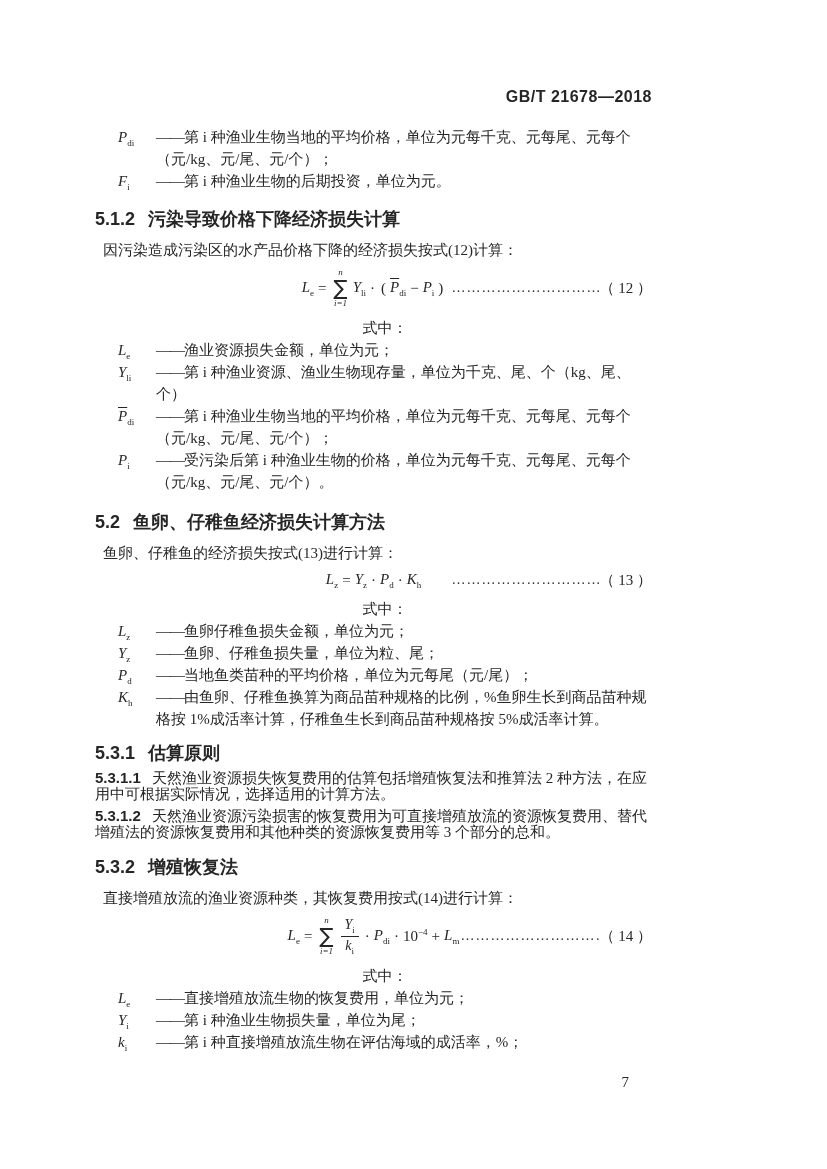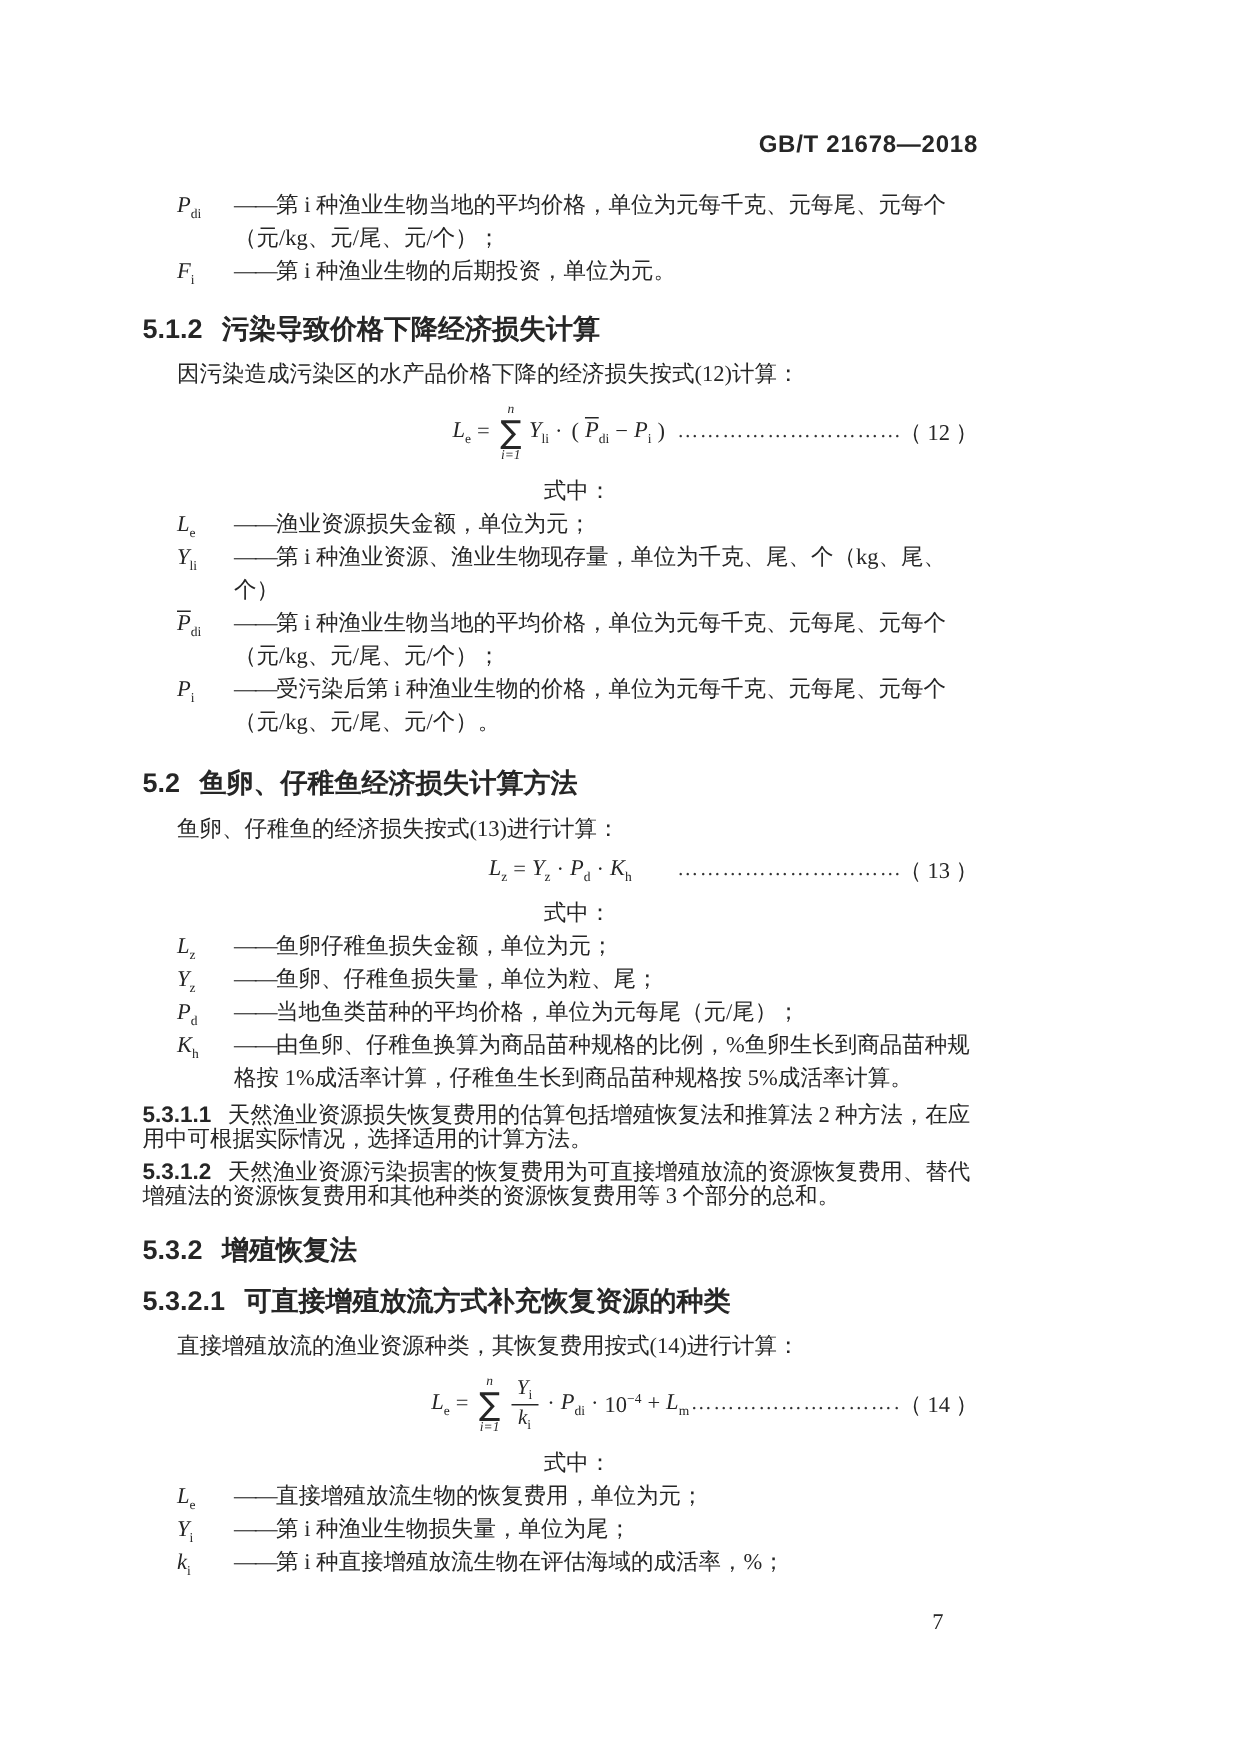--- a/index.html
+++ b/index.html
@@ -11,21 +11,21 @@
   .header { text-align:right; font-family:"Liberation Sans","DejaVu Sans",sans-serif;
             font-weight:bold; font-size:16px; line-height:18px; margin-bottom:20px; letter-spacing:.5px; }
 
   
   .h2 { font-family:"Liberation Sans","DejaVu Sans",sans-serif; font-weight:bold;
         font-size:18px; line-height:22px; margin-top:14px; position:relative; }
   .hnum { margin-right:13px; }
   .mt16 { margin-top:16px; } .mt12 { margin-top:12px; } .mt18 { margin-top:18px; }
 
   
-  .para { margin-left:23px; line-height:24px; margin-top:8px; }
+  .para { margin-left:8px; line-height:24px; margin-top:8px; }
   .numpara { line-height:16px; margin-top:6px; }
   .pnum { font-family:"Liberation Sans","DejaVu Sans",sans-serif; font-weight:bold; margin-right:11px; }
   .shizhong { margin-left:23px; line-height:22px;text-align:center; }
 
   
   .terms { margin-left:23px; }
   .term { position:relative; padding-left:38px; line-height:22px; }
   .tsym { position:absolute; left:0; top:0; font-family:"Liberation Serif",serif; }
   .tsym i, .tv i, .fnum i, .fden i { font-style:italic; font-family:"Liberation Serif",serif; }
   sub { font-size:9px; }
@@ -122,34 +122,33 @@
       </span>
   </div>
   <div class="shizhong">式中：</div>
   <div class="terms">
       <div class="term"><span class="tsym"><i>L</i><sub>z</sub></span><span class="tdash">——</span><span class="tdesc">鱼卵仔稚鱼损失金额，单位为元；</span></div>
       <div class="term"><span class="tsym"><i>Y</i><sub>z</sub></span><span class="tdash">——</span><span class="tdesc">鱼卵、仔稚鱼损失量，单位为粒、尾；</span></div>
       <div class="term"><span class="tsym"><i>P</i><sub>d</sub></span><span class="tdash">——</span><span class="tdesc">当地鱼类苗种的平均价格，单位为元每尾（元/尾）；</span></div>
       <div class="term"><span class="tsym"><i>K</i><sub>h</sub></span><span class="tdash">——</span><span class="tdesc">由鱼卵、仔稚鱼换算为商品苗种规格的比例，%鱼卵生长到商品苗种规格按 1%成活率计算，仔稚鱼生长到商品苗种规格按 5%成活率计算。</span></div>
     </div>
 
+  <div class="h2 mt12">
+    <span class="hnum">5.3.1</span><span>估算原则</span>
+  </div>
 
   <p class="numpara">
     <span class="pnum">5.3.1.1</span><span>天然渔业资源损失恢复费用的估算包括增殖恢复法和推算法 2 种方法，在应用中可根据实际情况，选择适用的计算方法。</span>
   </p>
   <p class="numpara">
     <span class="pnum">5.3.1.2</span><span>天然渔业资源污染损害的恢复费用为可直接增殖放流的资源恢复费用、替代增殖法的资源恢复费用和其他种类的资源恢复费用等 3 个部分的总和。</span>
   </p>
 
   <div class="h2 mt16">
     <span class="hnum">5.3.2</span><span>增殖恢复法</span>
-  </div>
-  <div class="h2 mt12">
-    <span class="wm"></span>
-    <span class="hnum">5.3.2.1</span><span>可直接增殖放流方式补充恢复资源的种类</span>
   </div>
   <p class="para">直接增殖放流的渔业资源种类，其恢复费用按式(14)进行计算：</p>
   <div class="formula">
     <span class="eq">
         <span class="tv"><i>L</i><sub>e</sub></span>
         <span class="top">=</span>
         <span class="tsum">
           <span class="stop">n</span>
           <span class="ssig">∑</span>
           <span class="sbot">i=1</span>

